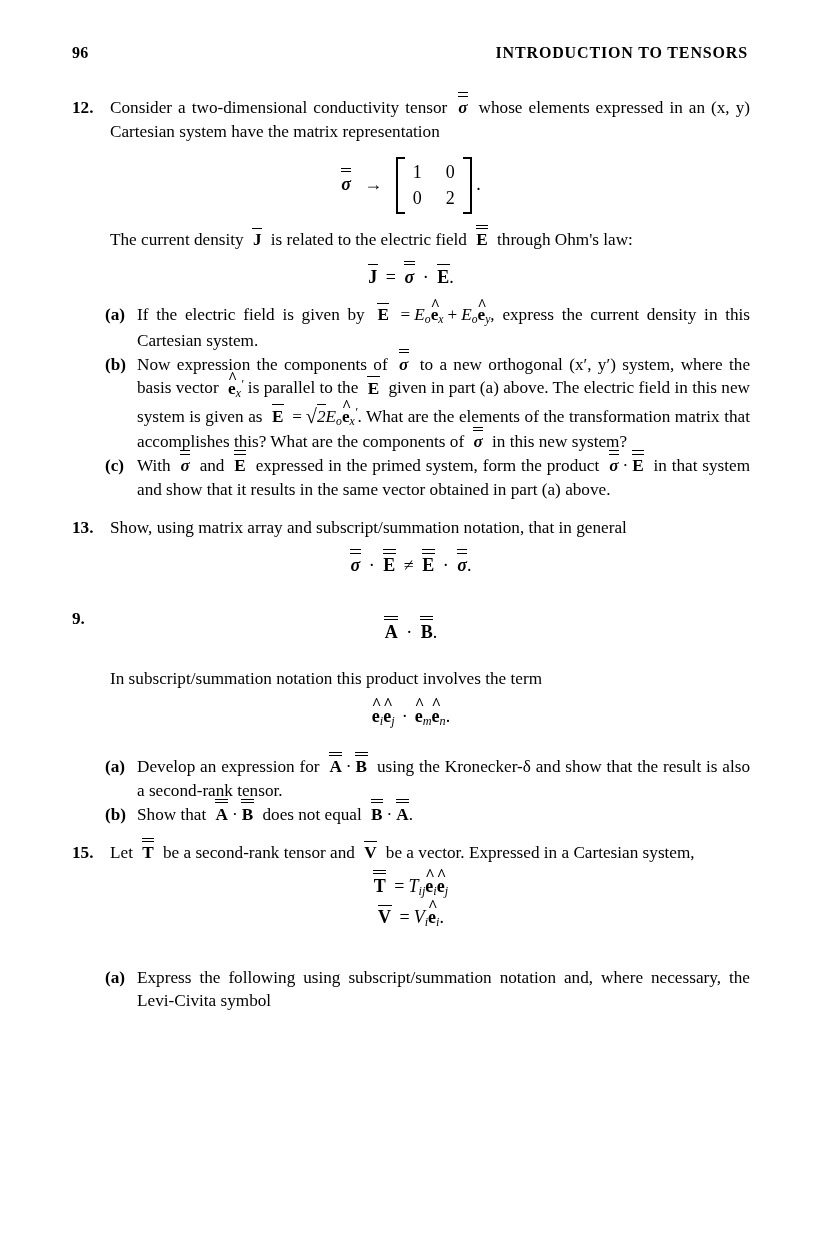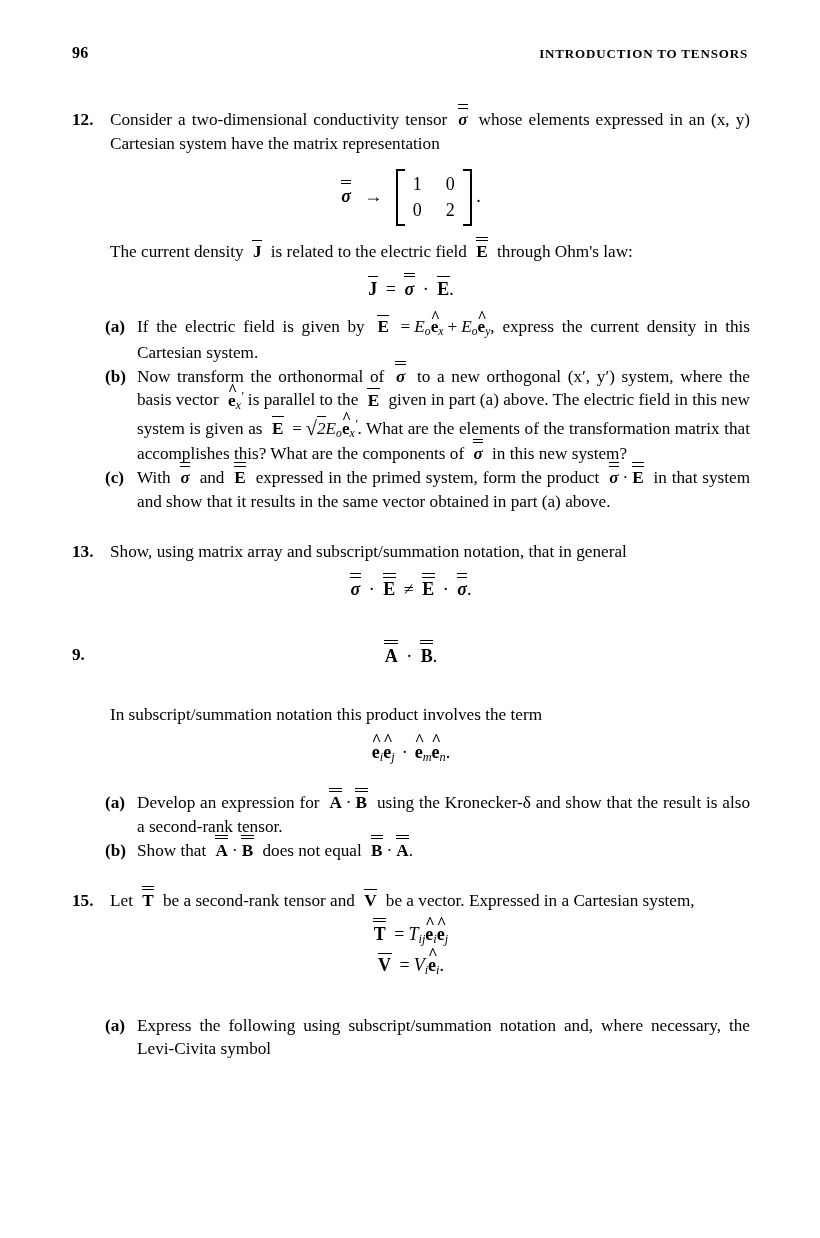--- a/index.html
+++ b/index.html
@@ -30,40 +30,39 @@
     display: flex;
     justify-content: space-between;
     align-items: baseline;
   }
   .folio {
     font-size: 16px;
     font-weight: bold;
     letter-spacing: 0.2px;
   }
   .runtitle {
-    font-size: 13px;
+    font-size: 16px;
     font-weight: bold;
     letter-spacing: 0.85px;
   }
   
   .body {
     position: absolute;
     left: 72px;
     top: 96px;
     width: 678px;
     font-size: 17.2px;
     line-height: 1.38;
     text-align: justify;
   }
   
   .prob {
     position: relative;
     padding-left: 38px;
     margin-bottom: 0px;
-    margin-top: 12px;
   }
   .prob > .num {
     position: absolute;
     left: 0;
     top: 0;
     width: 30px;
     text-align: left;
     font-weight: bold;
   }
   
@@ -257,21 +256,21 @@
 
       <div class="sub">
         <span class="lett">(a)</span>
         <span>If the electric field is given by</span>
         <span class="nbsp-s"></span><span class="ovb1">E</span>
         <span class="op">=</span><span class="mi">E</span><span class="sb">o</span><span class="hat">e</span><span class="sb">x</span><span class="op">+</span><span class="mi">E</span><span class="sb">o</span><span class="hat">e</span><span class="sb">y</span><span>, express the current density in this Cartesian system.</span>
       </div>
 
       <div class="sub">
         <span class="lett">(b)</span>
-        <span>Now transform the orthonormal of</span>
+        <span>Now expression the components of</span>
         <span class="nbsp-s"></span><span class="ovb2" style="font-style:italic;">σ</span><span class="nbsp-s"></span>
         <span>to a new orthogonal (x′, y′) system, where the basis vector</span>
         <span class="nbsp-s"></span><span class="hat">e</span><span class="sb">x</span><span class="sp">′</span>
         <span>is parallel to the</span>
         <span class="nbsp-s"></span><span class="ovb1">E</span><span class="nbsp-s"></span>
         <span>given in part (a) above. The electric field in this new system is given as</span>
         <span class="nbsp-s"></span><span class="ovb1">E</span>
         <span class="op">=</span><span class="radical"><span class="radsign">√</span><span class="radband mi">2</span></span><span class="mi">E</span><span class="sb">o</span><span class="hat">e</span><span class="sb">x</span><span class="sp">′</span><span>. What are the elements of the transformation matrix that accomplishes this? What are the components of</span>
         <span class="nbsp-s"></span><span class="ovb2" style="font-style:italic;">σ</span><span class="nbsp-s"></span>
         <span>in this new system?</span>

